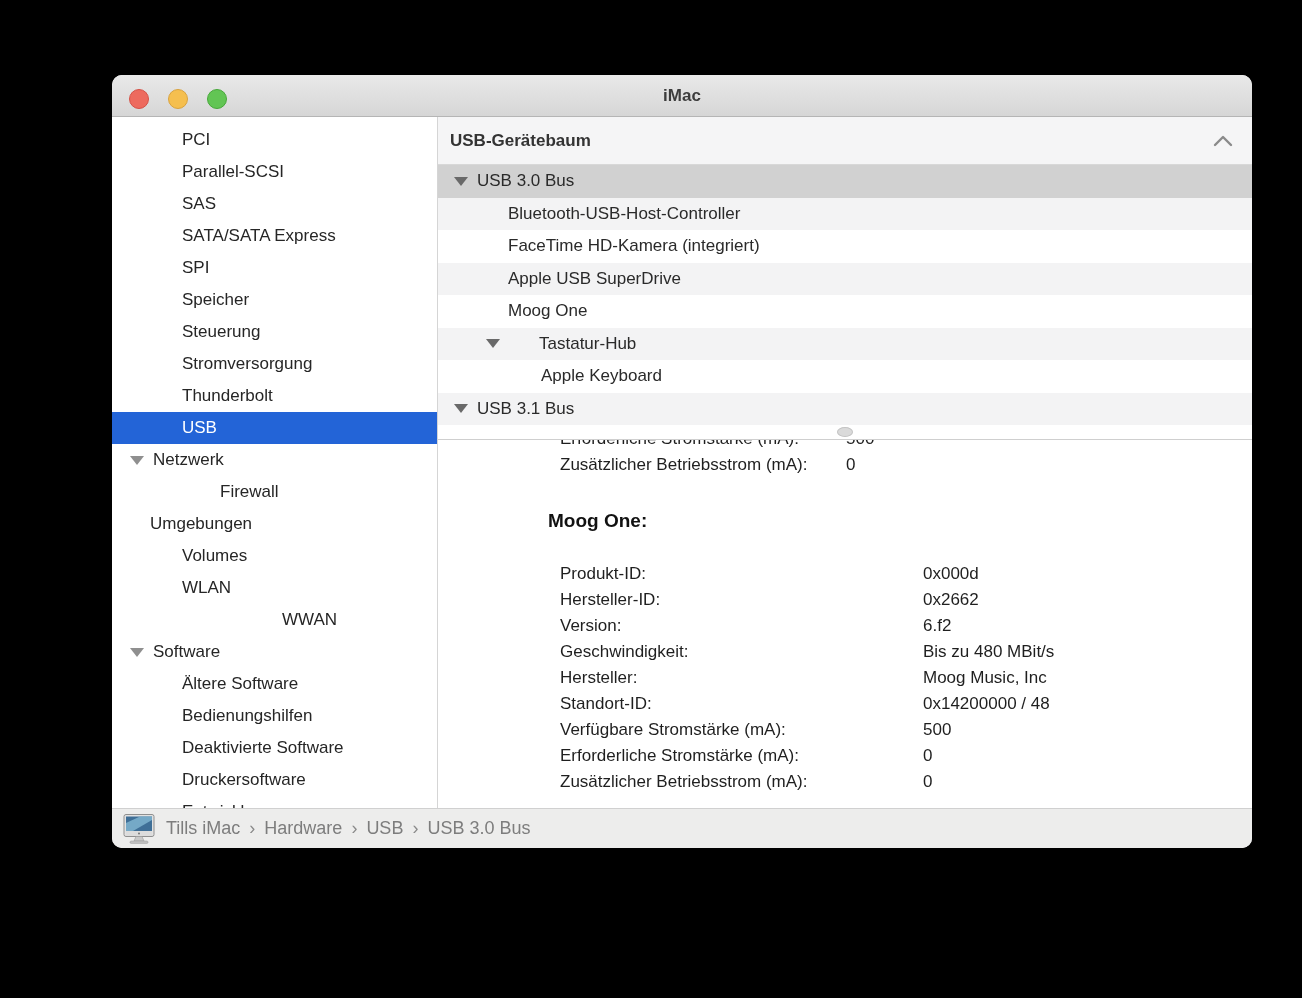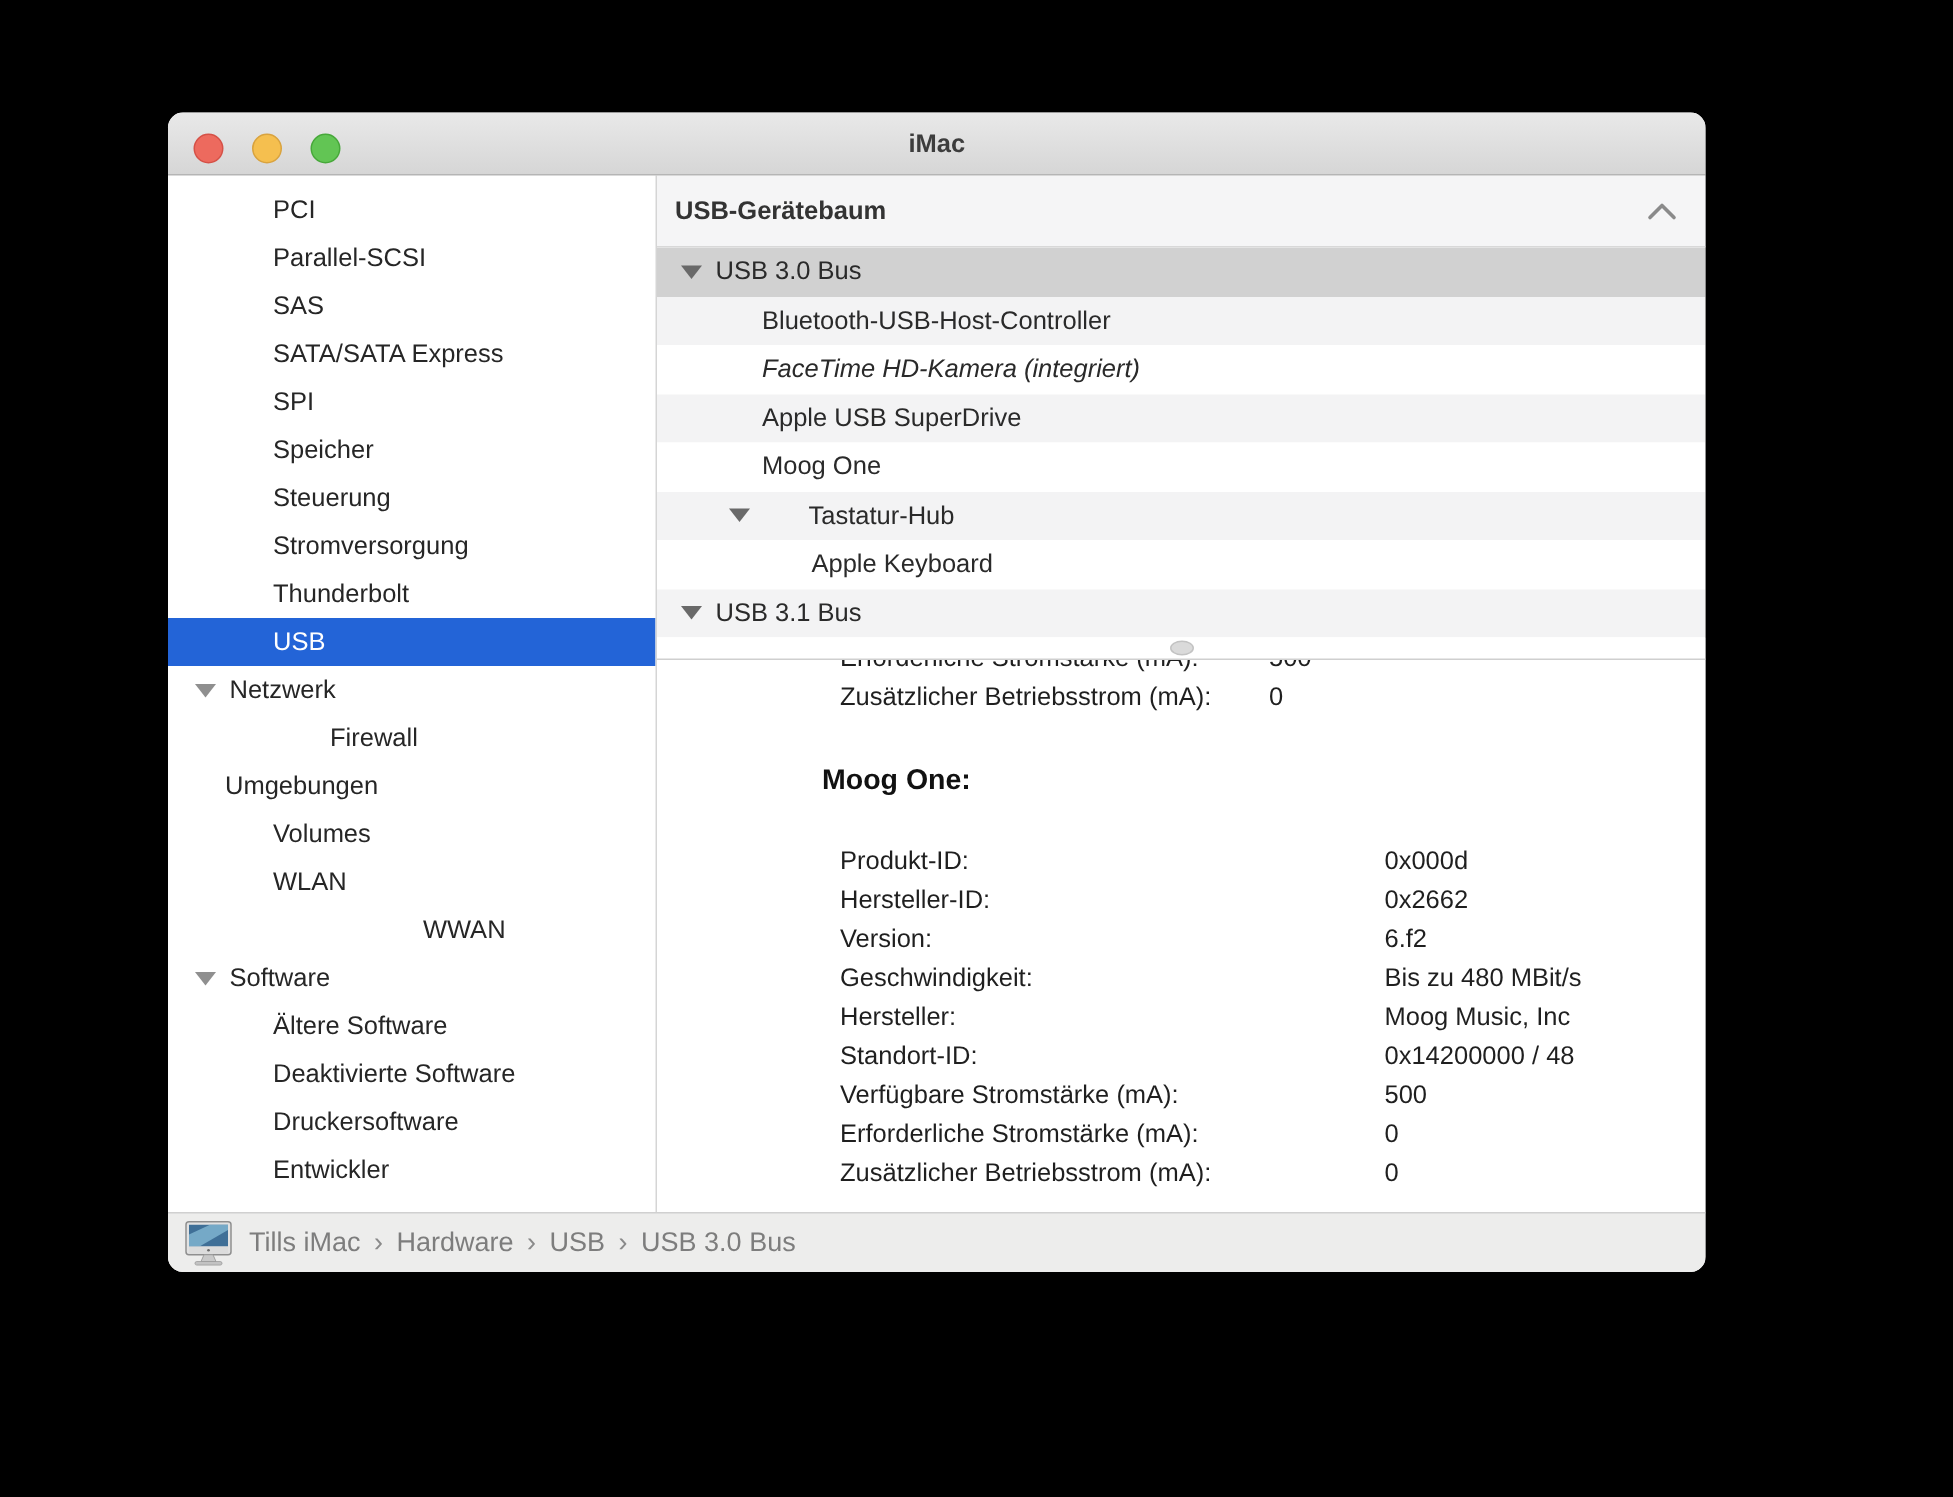--- a/index.html
+++ b/index.html
@@ -4,21 +4,21 @@
 <style>
   * { margin:0; padding:0; box-sizing:border-box; }
   html,body { width:1302px; height:998px; }
   body {
     background:#000;
     font-family:"Liberation Sans", sans-serif;
     position:relative;
     overflow:hidden;
   }
   .window {
-    position:absolute; left:112px; top:75px; width:1025px; height:773px;
+    position:absolute; left:112px; top:75px; width:1140px; height:773px;
     background:#fff; border-radius:10px; overflow:hidden;
     box-shadow:0 18px 50px rgba(0,0,0,.65);
     display:flex; flex-direction:column;
   }
   
   .titlebar {
     height:42px; flex:0 0 42px;
     background:linear-gradient(#e9e9e9,#d6d6d6);
     border-bottom:1px solid #b5b5b5;
     position:relative; display:flex; align-items:center; justify-content:center;
@@ -174,20 +174,24 @@
 
     <span class="sb-label">WWAN</span>
   </div>
           <div class="sb-item" style="padding-left: 18px;">
     <span class="tri"></span>
     <span class="sb-label">Software</span>
   </div>
           <div class="sb-item" style="padding-left: 70px;">
 
     <span class="sb-label">Ältere Software</span>
+  </div>
+          <div class="sb-item" style="padding-left: 70px;">
+
+    <span class="sb-label">Bedienungshilfen</span>
   </div>
           <div class="sb-item" style="padding-left: 70px;">
 
     <span class="sb-label">Deaktivierte Software</span>
   </div>
           <div class="sb-item" style="padding-left: 70px;">
 
     <span class="sb-label">Druckersoftware</span>
   </div>
           <div class="sb-item" style="padding-left: 70px;">
@@ -208,21 +212,21 @@
 
       <div class="tree">
           <div class="tree-row selected" style="padding-left: 16px;">
     <span class="tri"></span>
     <span class="tree-label">USB 3.0 Bus</span>
   </div>
           <div class="tree-row alt" style="padding-left: 70px;">
 
     <span class="tree-label">Bluetooth-USB-Host-Controller</span>
   </div>
-          <div class="tree-row" style="padding-left: 70px; font-style: italic;">
+          <div class="tree-row" style="padding-left: 70px;">
 
     <span class="tree-label">FaceTime HD-Kamera (integriert)</span>
   </div>
           <div class="tree-row alt" style="padding-left: 70px;">
 
     <span class="tree-label">Apple USB SuperDrive</span>
   </div>
           <div class="tree-row" style="padding-left: 70px;">
 
     <span class="tree-label">Moog One</span>

